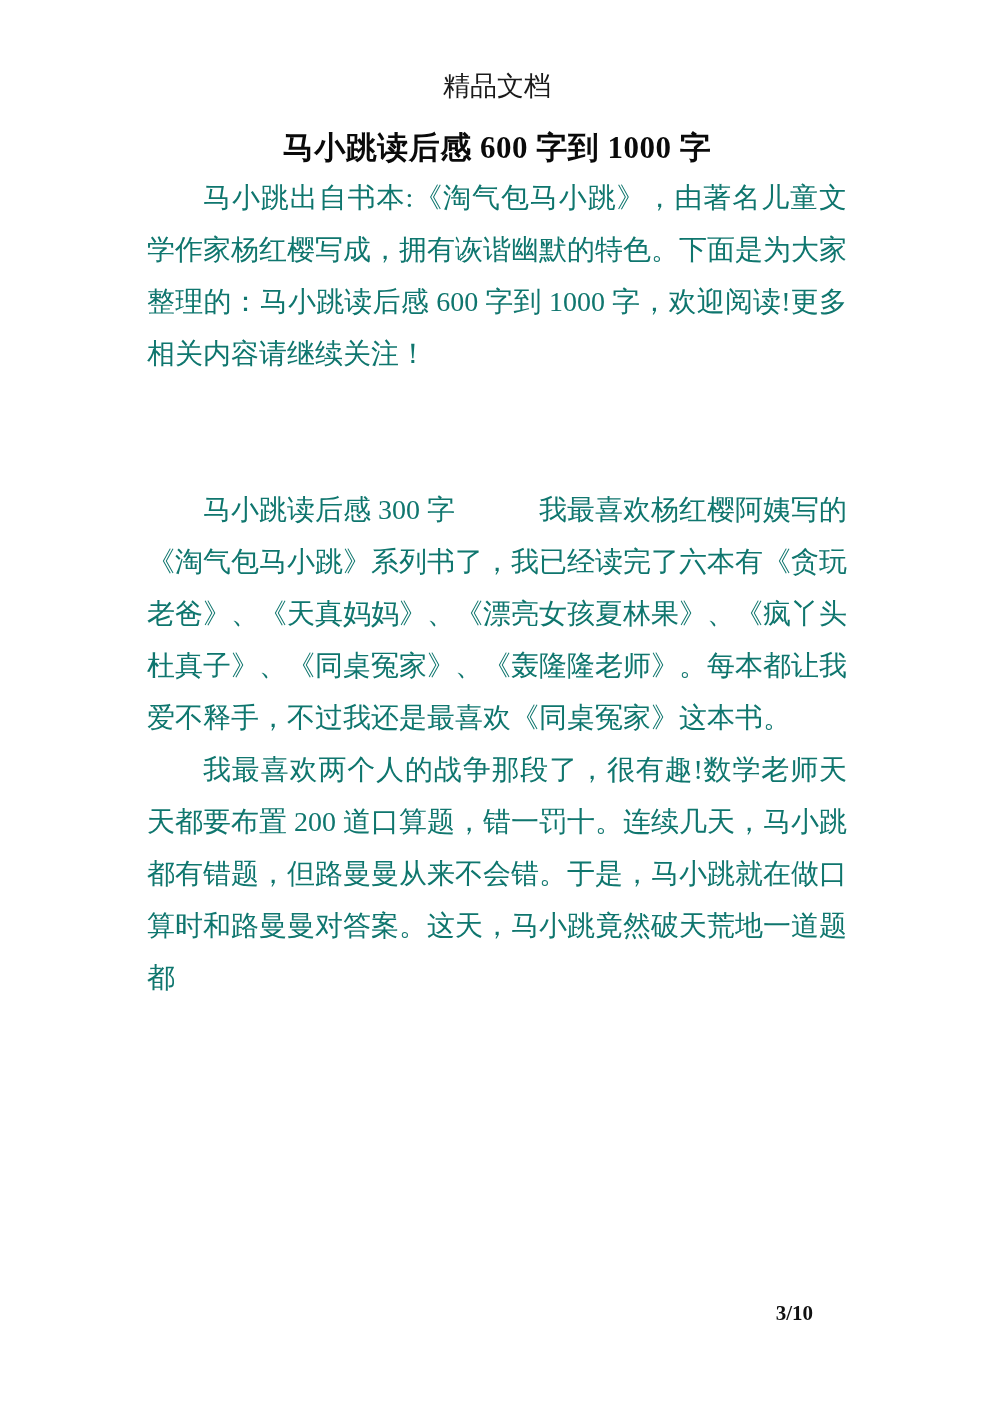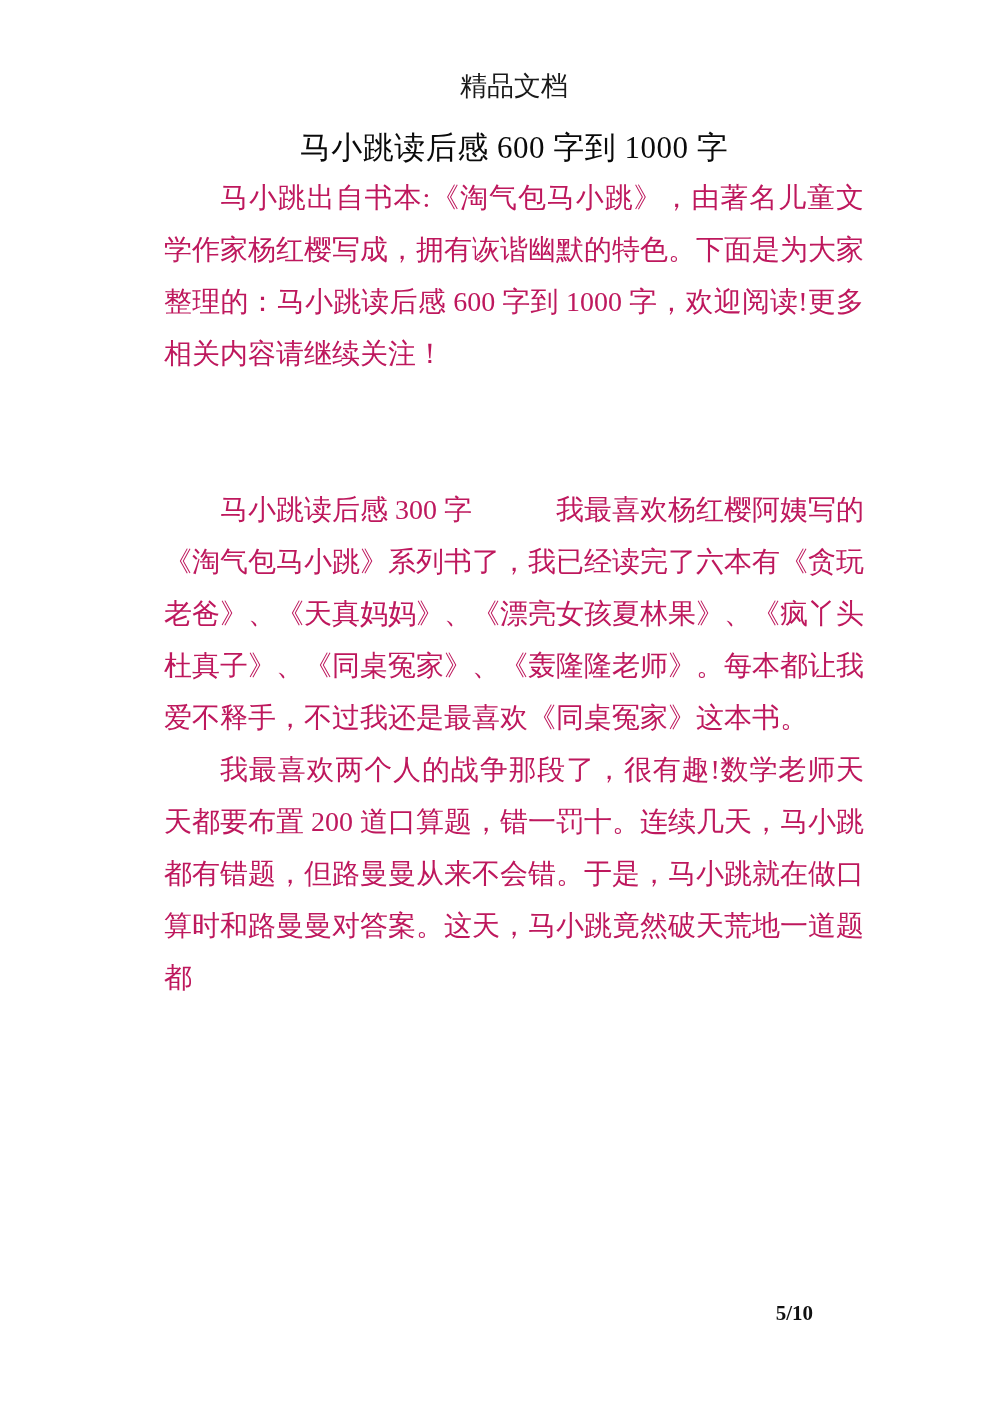--- a/index.html
+++ b/index.html
@@ -12,48 +12,48 @@
     font-family: "Liberation Serif", "DejaVu Serif", serif;
     color: #111111;
   }
   .page {
     position: absolute;
     inset: 0;
     background: #ffffff;
   }
   .content {
     position: absolute;
-    left: 164px;
+    left: 147px;
     top: 0;
     width: 700px;
   }
   .doc-header {
     margin-top: 70px;
     font-size: 27px;
     line-height: 32px;
     text-align: center;
     font-weight: 400;
     color: #1a1a1a;
   }
   .doc-title {
     margin-top: 26px;
     font-size: 31px;
     line-height: 40px;
     text-align: center;
-    font-weight: 400;
+    font-weight: 700;
     color: #0a0a0a;
     letter-spacing: 0.5px;
   }
   .body-text {
     margin-top: 4px;
     font-size: 28px;
     line-height: 52px;
     text-align: justify;
     text-justify: inter-ideograph;
-    color: #be185d;
+    color: #0f766e;
   }
   .body-text p {
     text-indent: 2em;
     word-break: break-all;
   }
   .para-gap {
     height: 104px; 
   }
   .page-footer {
     position: absolute;
@@ -82,14 +82,14 @@
       <div class="para-gap"></div>
 
       <p>马小跳读后感 300 字　　　我最喜欢杨红樱阿姨写的《淘气包马小跳》系列书了，我已经读完了六本有《贪玩老爸》、《天真妈妈》、《漂亮女孩夏林果》、《疯丫头杜真子》、《同桌冤家》、《轰隆隆老师》。每本都让我爱不释手，不过我还是最喜欢《同桌冤家》这本书。</p>
 
 
       <p>我最喜欢两个人的战争那段了，很有趣!数学老师天天都要布置 200 道口算题，错一罚十。连续几天，马小跳都有错题，但路曼曼从来不会错。于是，马小跳就在做口算时和路曼曼对答案。这天，马小跳竟然破天荒地一道题都</p>
     </div>
 
   </div>
 
-  <div class="page-footer">5/10</div>
+  <div class="page-footer">3/10</div>
 </div>
 
 </body></html>

